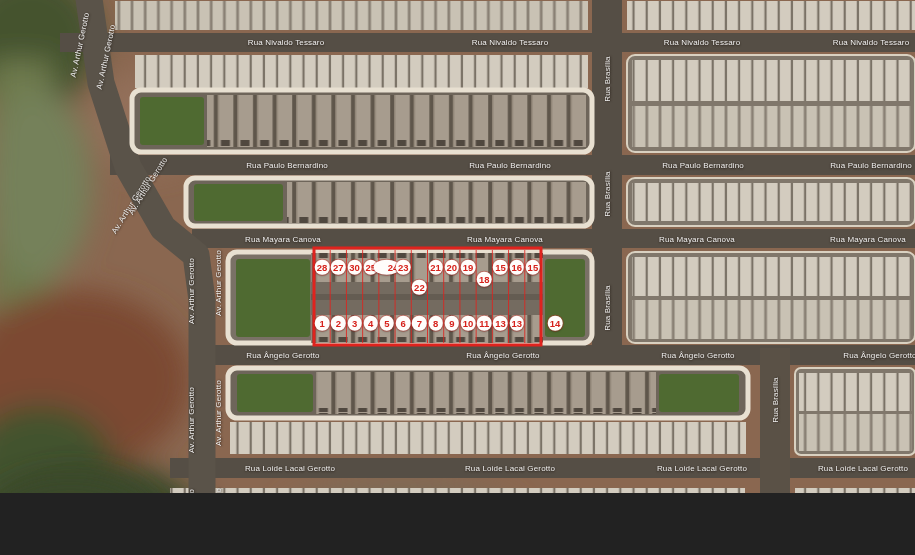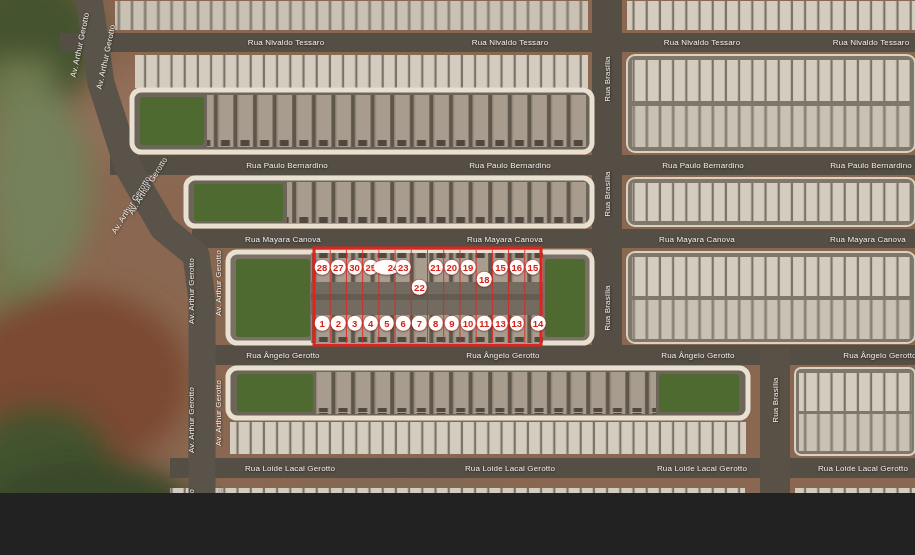--- a/index.html
+++ b/index.html
@@ -231,21 +231,21 @@
       <span class="lot-marker" style="left: 370.75px; top: 323px;">4</span>
       <span class="lot-marker" style="left: 386.964px; top: 323px;">5</span>
       <span class="lot-marker" style="left: 403.179px; top: 323px;">6</span>
       <span class="lot-marker" style="left: 419.393px; top: 323px;">7</span>
       <span class="lot-marker" style="left: 435.607px; top: 323px;">8</span>
       <span class="lot-marker" style="left: 451.821px; top: 323px;">9</span>
       <span class="lot-marker" style="left: 468.036px; top: 323px;">10</span>
       <span class="lot-marker" style="left: 484.25px; top: 323px;">11</span>
       <span class="lot-marker" style="left: 500.464px; top: 323px;">13</span>
       <span class="lot-marker" style="left: 516.679px; top: 323px;">13</span>
-      <span class="lot-marker" style="left: 538px; top: 323px; text-align: center;">14</span>
+      <span class="lot-marker" style="left: 555px; top: 323px; text-align: center;">14</span>
     </div>
 
   <div class="logo">
     <svg class="logo-mark" viewBox="0 0 15 24">
       <path d="M1,23 C1,11 7,3 14,0 L14,23 Z" fill="#ffffff" opacity="0.92"></path>
     </svg>
     <div class="logo-text">
       <span class="logo-name">Terracasa</span>
       <span class="logo-sub">ENGENHARIA</span>
     </div>

